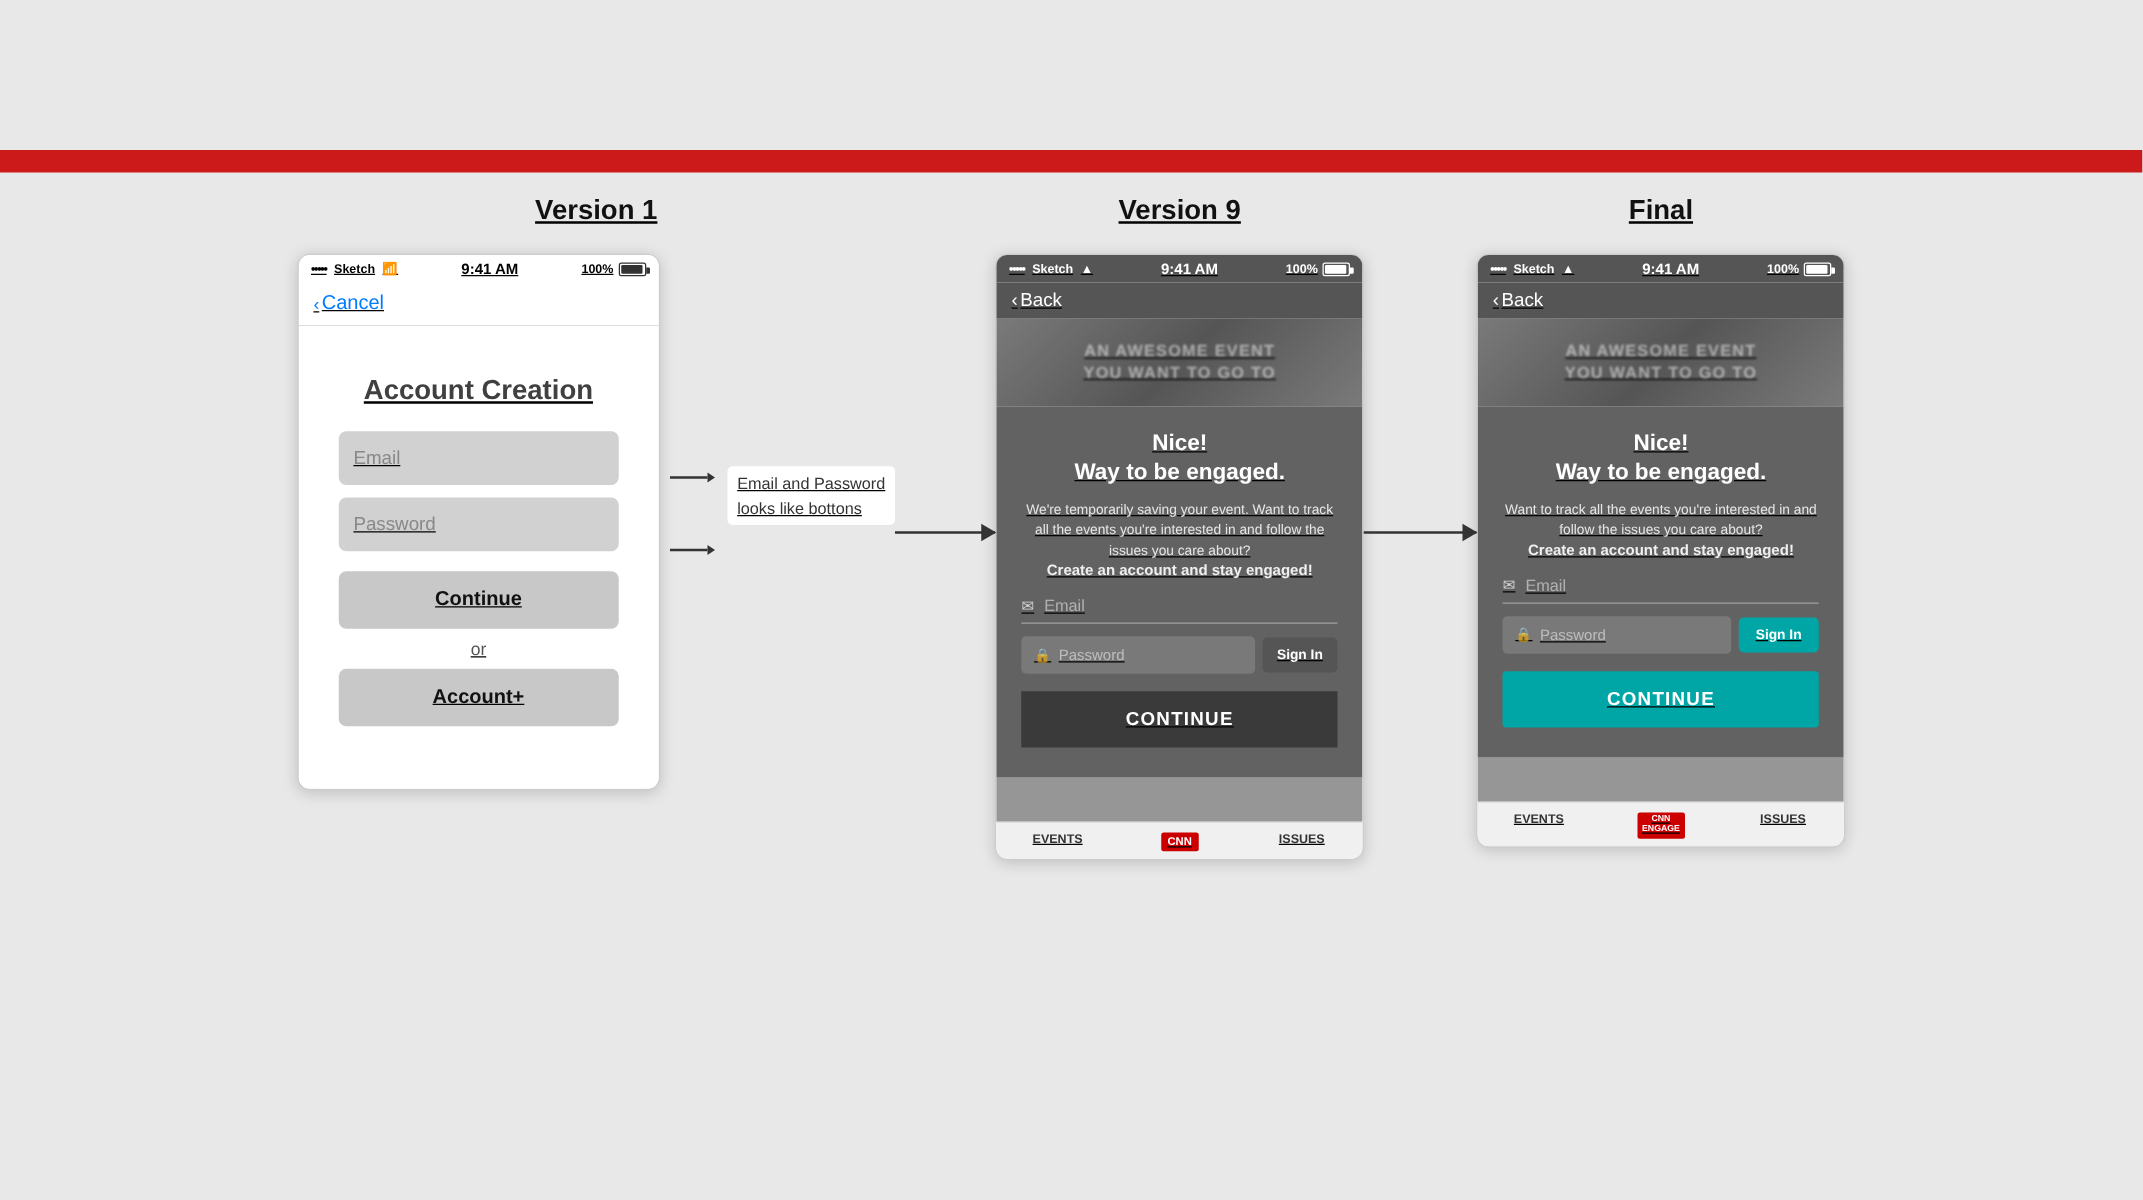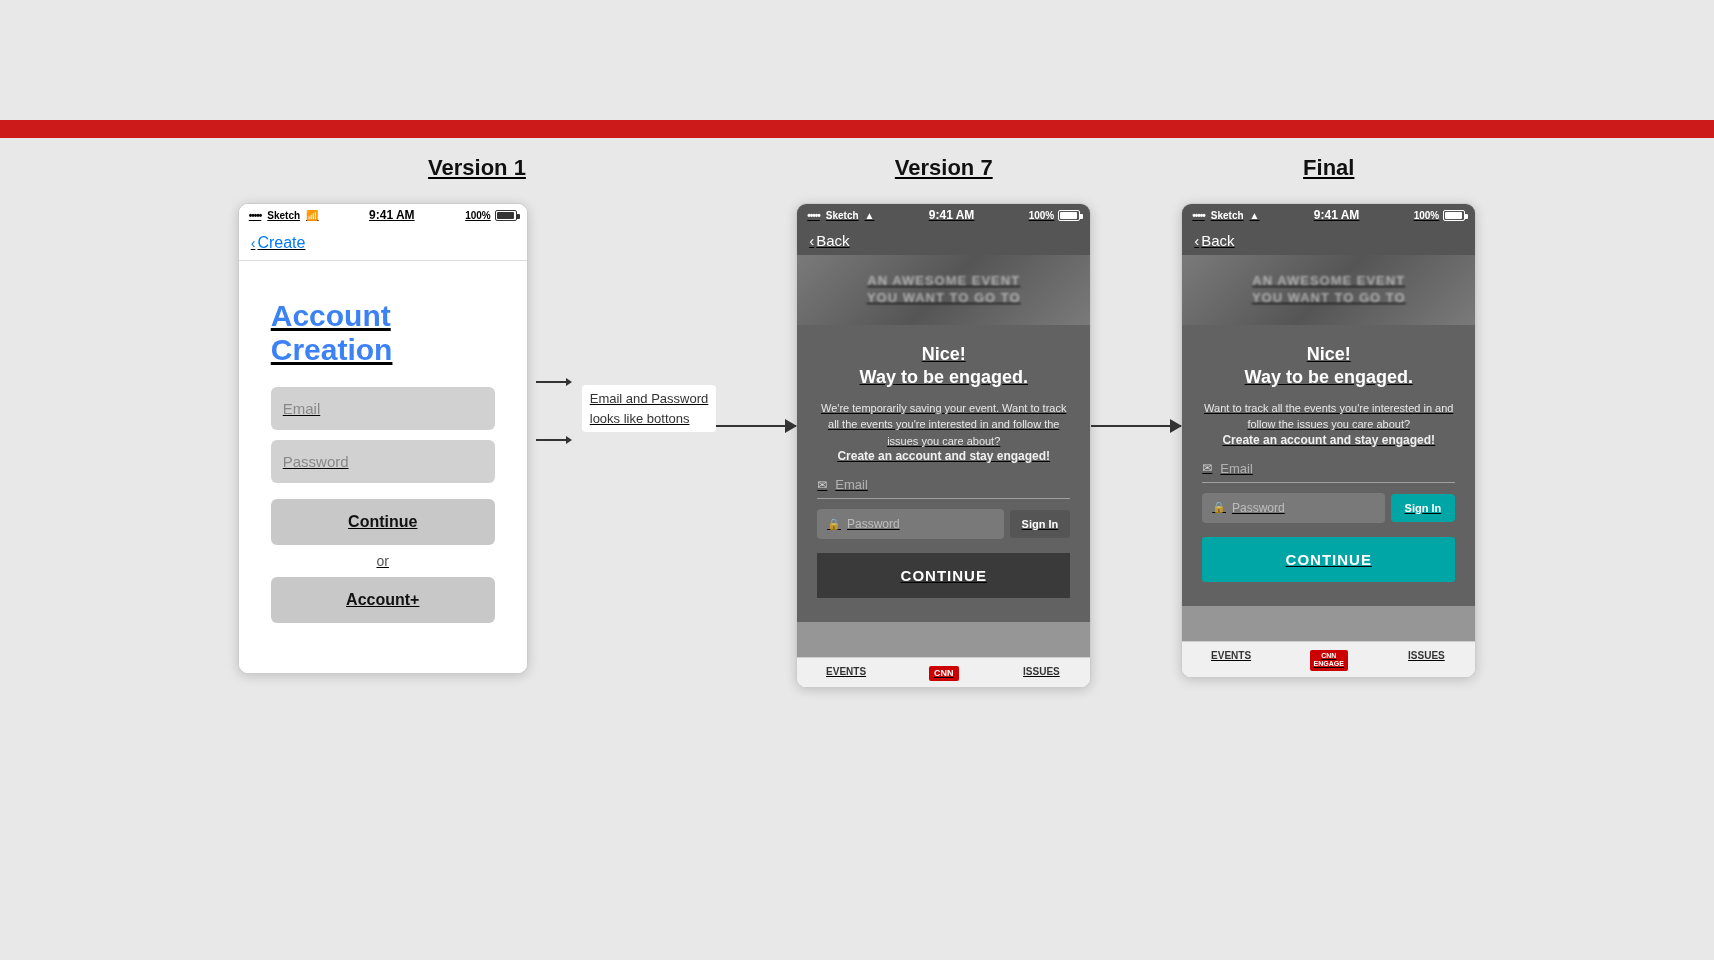--- a/index.html
+++ b/index.html
@@ -430,21 +430,21 @@
     
     .v1-area {
       display: flex;
       align-items: flex-start;
       position: relative;
     }
     .annotation-box {
       margin-left: 8px;
       margin-top: 170px;
       display: flex;
-      align-items: center;
+      align-items: flex-start;
       gap: 10px;
     }
     .annotation-lines {
       display: flex;
       flex-direction: column;
       justify-content: center;
       gap: 50px;
       margin-top: 5px;
     }
     .ann-line {
@@ -497,26 +497,26 @@
             <span>100%</span>
             <div class="battery">
                 <div class="battery-fill"></div>
               </div>
           </div>
         </div>
 
         <div class="nav-bar" style="background:white;border-bottom:1px solid #ddd;padding:8px 12px;">
           <div class="cancel-btn">
             <span style="font-size:14px;">‹</span>
-            <span>Create</span>
+            <span>Cancel</span>
           </div>
         </div>
 
         <div class="phone-body">
-          <div class="title" style="font-size:30px;font-weight:800;text-align:left;margin:18px 16px 20px;color:#3b82f6;">Account Creation</div>
+          <div class="title" style="font-size:22px;font-weight:800;text-align:center;margin:18px 16px 20px;color:#404040;">Account Creation</div>
           <div style="padding: 0 16px 20px;">
             <div class="input-btn" style="background:#d1d1d1;border-radius:6px;padding:13px 12px;font-size:15px;color:#888;margin-bottom:10px;text-align:left;">
               <span>Email</span>
             </div>
             <div class="input-btn" style="background:#d1d1d1;border-radius:6px;padding:13px 12px;font-size:15px;color:#888;margin-bottom:16px;text-align:left;">
               <span>Password</span>
             </div>
             <div class="continue-btn" style="background:#c8c8c8;border-radius:6px;padding:14px;font-size:16px;font-weight:700;text-align:center;margin-bottom:8px;color:#111;">
               <span>Continue</span>
             </div>
@@ -545,21 +545,21 @@
         </div>
       </div>
     </div>
   </div>
 
   <div class="spacer-col">
     <div class="arrow"></div>
   </div>
 
   <div class="col">
-    <div class="col-label">Version 7</div>
+    <div class="col-label">Version 9</div>
 
     <div class="phone-v2 phone-mockup" style="width:295px;">
 
       <div class="status-bar" style="background:#555;color:white;">
         <div class="status-bar-left">
           <span style="font-size:10px;letter-spacing:-1px;color:white;">•••••</span>
           <span class="status-sketch" style="color:white;margin:0 3px;font-size:10px;">Sketch</span>
           <span style="font-size:10px;color:white;">▲</span>
         </div>
         <div class="status-time" style="color:white;">9:41 AM</div>

